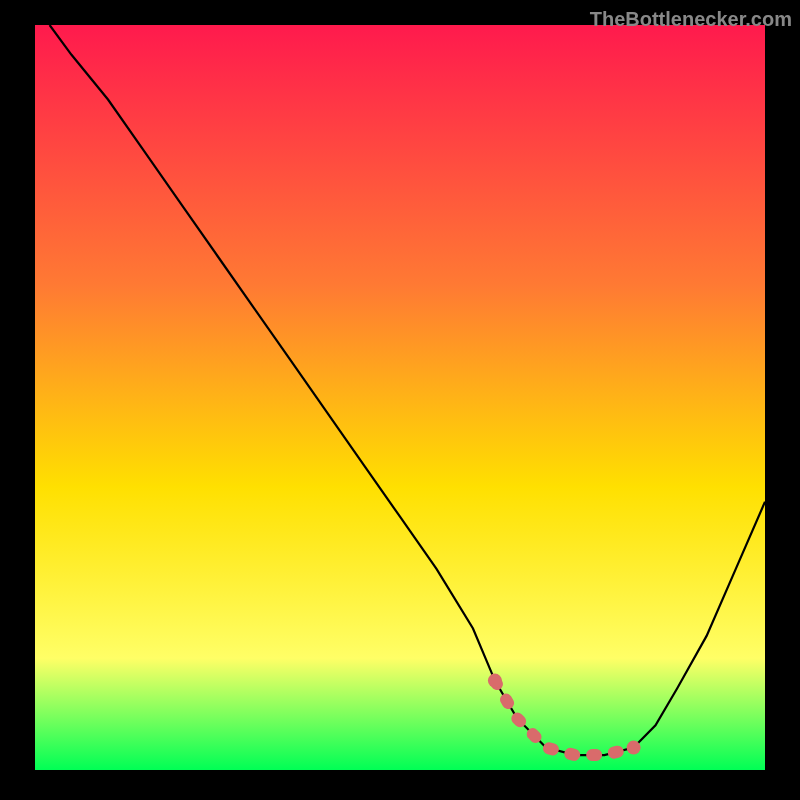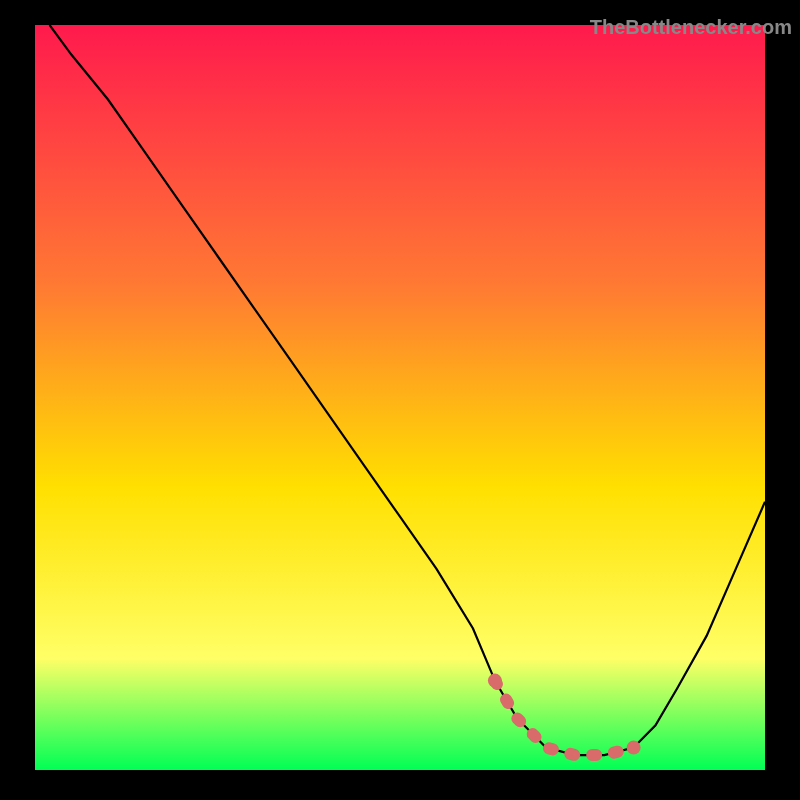--- a/index.html
+++ b/index.html
@@ -11,21 +11,21 @@
     overflow: hidden;
     font-family: Arial, sans-serif;
   }
   .container {
     position: relative;
     width: 800px;
     height: 800px;
   }
   .watermark {
     position: absolute;
-    top: 16px;
+    top: 8px;
     right: 8px;
     color: #888;
     font-size: 20px;
     font-weight: bold;
     z-index: 10;
   }
   .plot-area {
     position: absolute;
     left: 35px;
     top: 25px;

